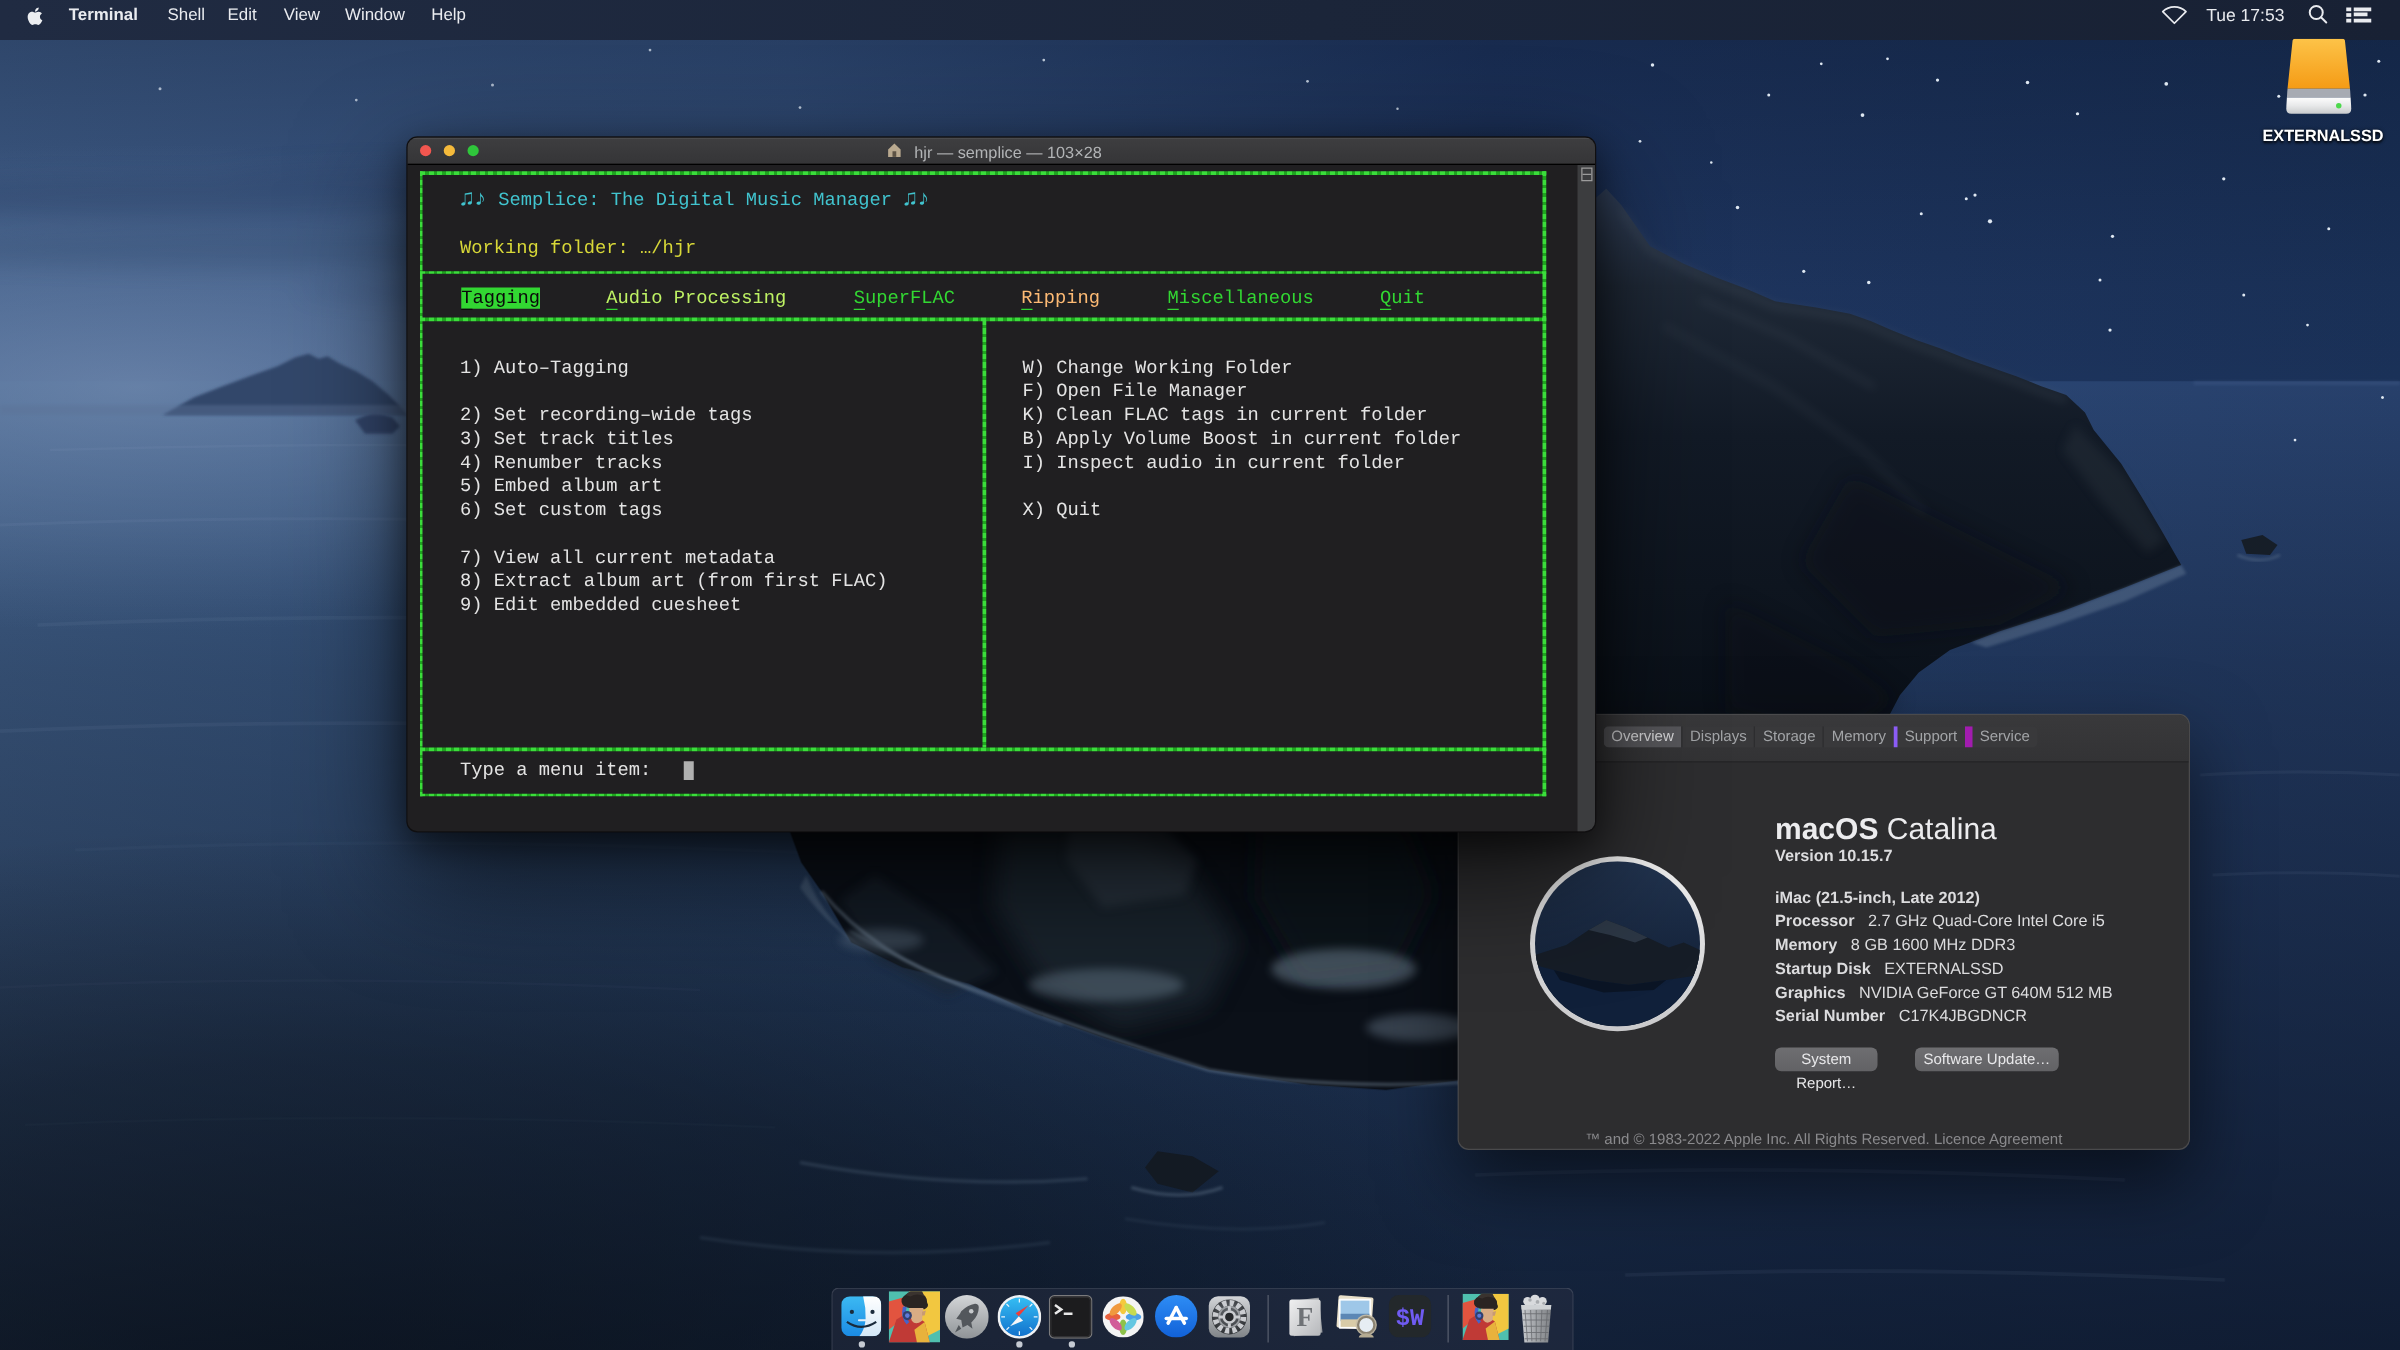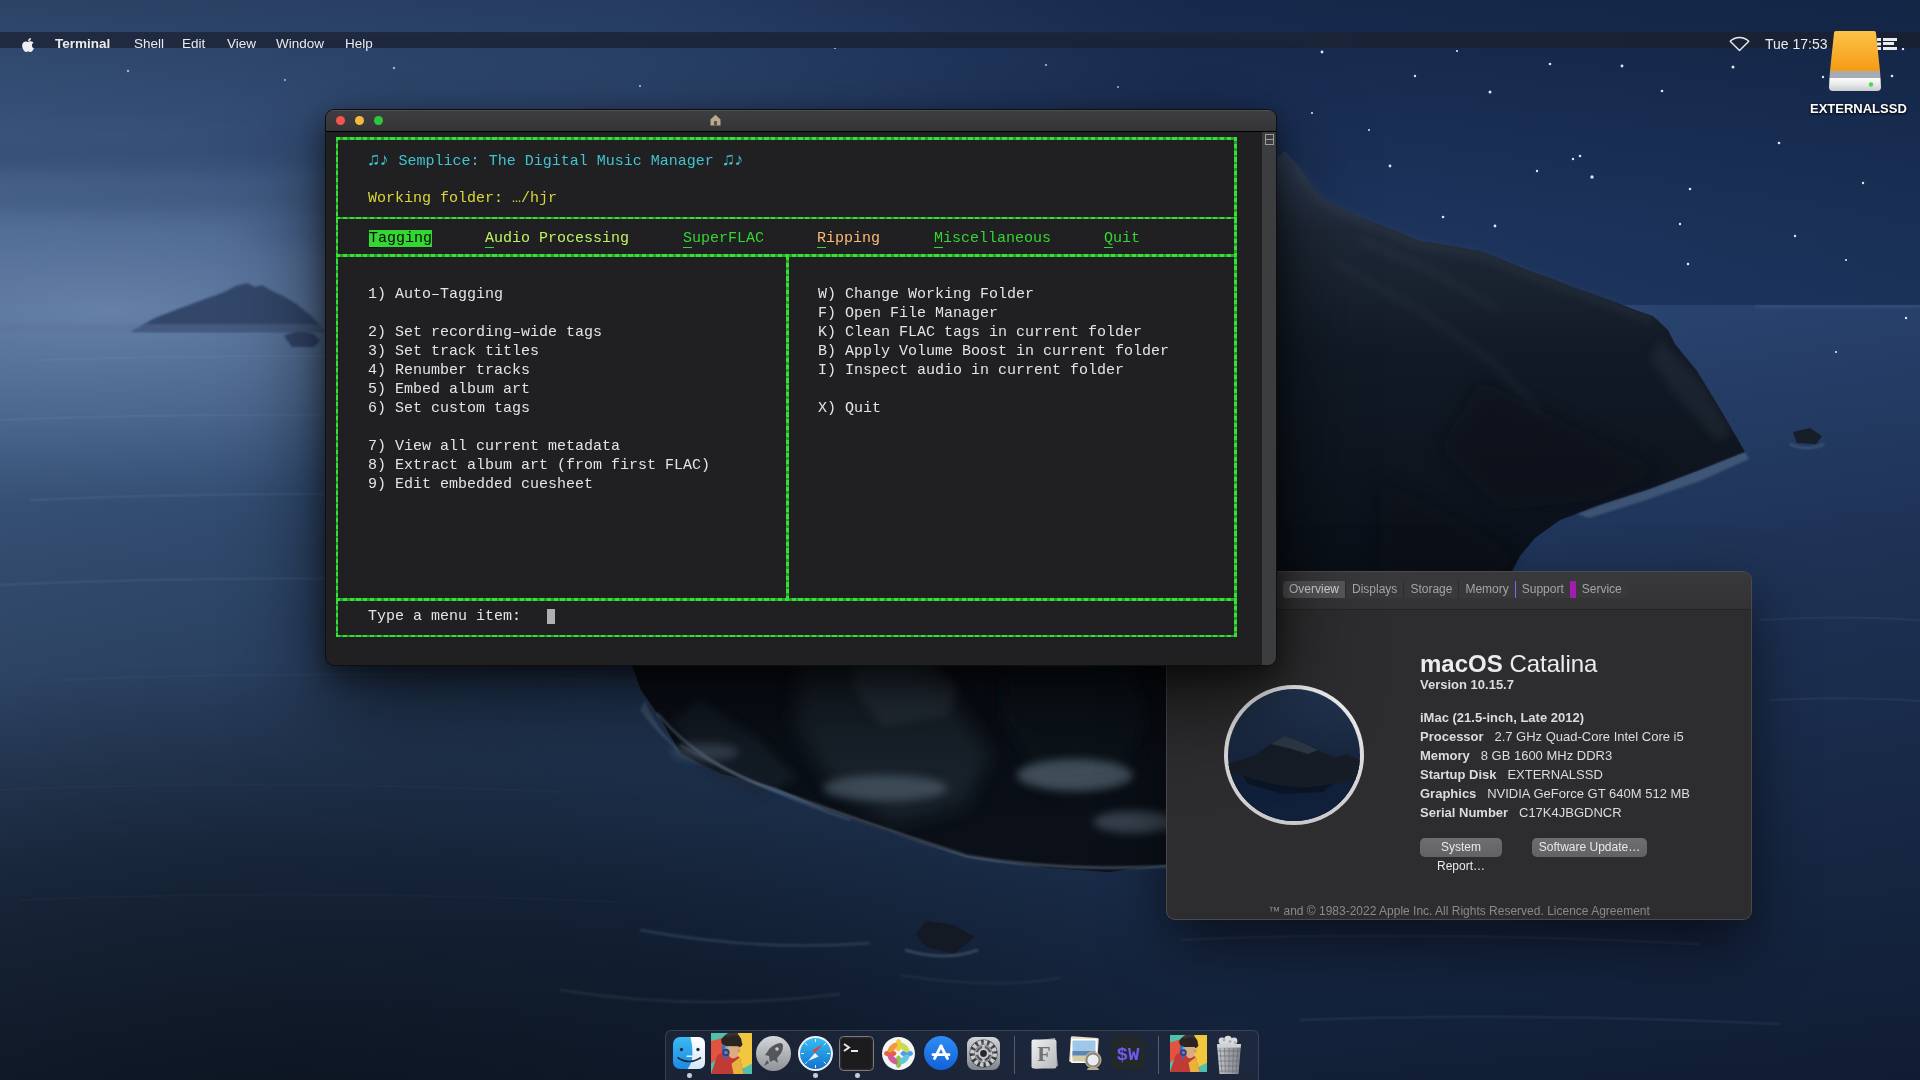--- a/index.html
+++ b/index.html
@@ -1,23 +1,23 @@
 <!DOCTYPE html>
 <html><head>
 <meta charset="utf-8">
 <style>
   * { margin:0; padding:0; box-sizing:border-box; }
   html,body { width:1920px; height:1080px; overflow:hidden; background:#10192e; }
   #screen { position:relative; width:1920px; height:1080px; font-family:"Liberation Sans",sans-serif; }
   .abs { position:absolute; }
   #wall { position:absolute; left:0; top:0; }
   
-  #menubar { position:absolute; left:0; top:0; width:1920px; height:16px;
+  #menubar { position:absolute; left:0; top:0; width:1920px; height:32px;
     background:linear-gradient(90deg,#202b42 0%,#1b2539 55%,#182134 100%);
-    color:#e9ebef; font-size:13.5px;margin-top:32px; }
+    color:#e9ebef; font-size:13.5px; }
   #menubar .item { position:absolute; top:4px; }
   
   #term { position:absolute; left:325px; top:109px; width:952px; height:557px;
     border-radius:9px; background:#201f21; overflow:hidden;
     box-shadow:0 35px 90px rgba(0,0,0,0.65), 0 10px 28px rgba(0,0,0,0.5);
     border:1px solid rgba(0,0,0,0.5); }
   #termtitle { position:absolute; left:0; top:0; width:100%; height:22px;
     background:linear-gradient(#3e3e40,#353537);
     border-bottom:1px solid #000; box-shadow:inset 0 1px 0 rgba(255,255,255,0.09); }
   .tl { position:absolute; top:6px; width:9px; height:9px; border-radius:50%; }
@@ -235,21 +235,21 @@
   </svg>
   <div style="position:absolute;left:-12px;top:71px;width:94px;text-align:center;font-size:13px;font-weight:bold;color:#fff;text-shadow:0 1px 2px rgba(0,0,0,0.85),0 0 3px rgba(0,0,0,0.6)">EXTERNALSSD</div>
 </div>
 <div id="about" style="position:absolute;left:1166px;top:571px;width:586px;height:349px;border-radius:9px;background:#2d2d2f;box-shadow:0 25px 60px rgba(0,0,0,0.55);border:1px solid rgba(255,255,255,0.14);overflow:hidden;color:#dcdcde">
   <div style="position:absolute;left:0;top:0;width:100%;height:38px;background:linear-gradient(#39393b,#333335);border-bottom:1px solid #242426"></div>
   <div style="position:absolute;left:116px;top:9px;height:17px;display:flex;background:#39393b;border-radius:4px;overflow:hidden;font-size:12px;line-height:17px;color:#a2a4a7">
     <div style="padding:0 6px;background:#57575b;color:#d8d8da">Overview</div>
     <div style="padding:0 6px;border-left:1px solid #2d2d2f">Displays</div>
     <div style="padding:0 6px;border-left:1px solid #2d2d2f">Storage</div>
     <div style="padding:0 6px;border-left:1px solid #2d2d2f">Memory</div>
-    <div style="padding:0 6px;border-left:1px solid #8b5cf6">Support</div>
+    <div style="padding:0 6px;border-left:3px solid #8b5cf6">Support</div>
     <div style="padding:0 6px;border-left:6px solid #a21caf">Service</div>
   </div>
   <svg style="position:absolute;left:56px;top:112px" width="142" height="142" viewBox="0 0 142 142">
     <defs>
       <linearGradient id="ring" x1="0" y1="0" x2="0" y2="1">
             <stop offset="0" stop-color="#f2f2f2"></stop>
             <stop offset="1" stop-color="#c9c9cb"></stop>
           </linearGradient>
       <linearGradient id="csky" x1="0" y1="0" x2="0" y2="1">
             <stop offset="0" stop-color="#223450"></stop>
@@ -285,20 +285,21 @@
 </div>
 <div id="term">
   <div id="termtitle"></div>
   <div class="tl" style="left:10px;background:#f2564f"></div>
   <div class="tl" style="left:28.5px;background:#f5ba3b"></div>
   <div class="tl" style="left:48px;background:#2fc63b"></div>
   <svg class="abs" style="left:384px;top:4px" width="11" height="12" viewBox="0 0 11 12">
         <path d="M0.5 5.5 L5.5 0.8 L10.5 5.5 L10.5 11.5 L0.5 11.5 Z" fill="#b9a98f"></path>
         <rect x="4" y="7" width="3" height="4.5" fill="#5d5345"></rect>
       </svg>
+  <div id="ttext">&nbsp;&nbsp;&nbsp;hjr — semplice — 103×28</div>
   <div class="green gh" style="left:9.5px;top:27px;width:901px;height:2.5px"></div>
   <div class="green gh" style="left:9.5px;top:524.5px;width:901px;height:2.5px"></div>
   <div class="green gv" style="left:9.5px;top:27px;width:2.5px;height:500px"></div>
   <div class="green gv" style="left:908px;top:27px;width:2.5px;height:500px"></div>
   <div class="green gh" style="left:9.5px;top:106.5px;width:901px;height:2.5px"></div>
   <div class="green gh" style="left:9.5px;top:144px;width:901px;height:2.5px"></div>
   <div class="green gv" style="left:460px;top:146px;width:2.5px;height:342px"></div>
   <div class="green gh" style="left:9.5px;top:488px;width:901px;height:2.5px"></div>
   <div class="trow" style="left:42px;top:41px;color:#41c4cf"><span style="font-size:18px">♫♪</span> Semplice: The Digital Music Manager <span style="font-size:18px">♫♪</span></div>
   <div class="trow" style="left:42px;top:79px;color:#d8d838">Working folder: …/hjr</div>

